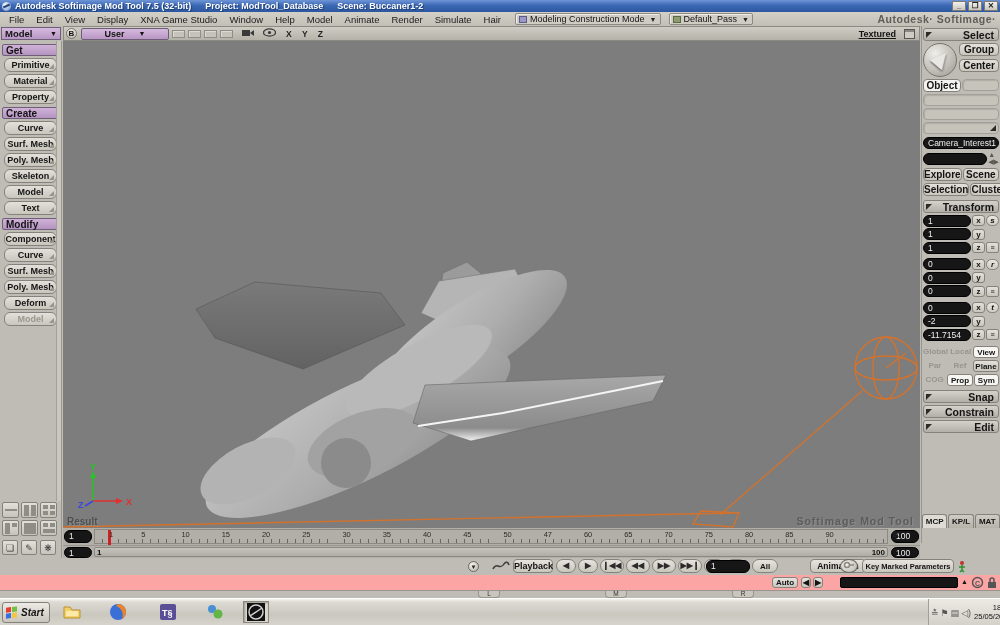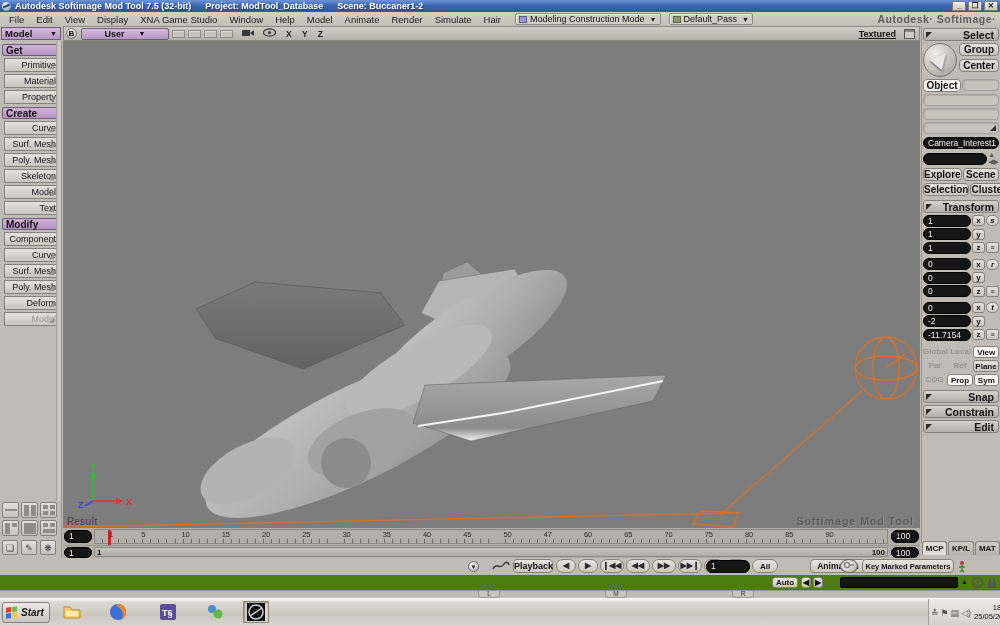--- a/index.html
+++ b/index.html
@@ -50,21 +50,21 @@
   #maxbox { width:11px; height:10px; border:1px solid #555; background:#cfccc4; box-shadow:inset 0 2px 0 #8a8880; margin:0 4px 0 8px; }
 
   
   #leftbar { position:absolute; left:0; top:41px; width:62px; height:557px; background:#bebcb5;
     border-right:1px solid #98958e; }
   #leftbar .scrollstrip { position:absolute; right:0; top:0; width:5px; height:460px; background:#cac7bf;
     border-left:1px solid #a3a09a; }
   .lt-hdr { margin:3px 2px 1px 2px; height:12px; background:linear-gradient(180deg,#d0b2d8,#b494c0);
     border:1px solid #6e5e78; border-radius:2px; font-weight:bold; font-size:10px; padding:0 3px; line-height:11px; }
   .lt-btn { position:relative; margin:2px 4px 0 4px; height:14px; background:linear-gradient(180deg,#e2e0da,#c9c6bd);
-    border:1px solid #84827b; border-radius:0; font-weight:normal; font-size:9px; text-align:right; line-height:13px; }
+    border:1px solid #84827b; border-radius:6px; font-weight:bold; font-size:9px; text-align:center; line-height:13px; }
   .lt-btn::after { content:""; position:absolute; right:2px; bottom:2px;
     border-left:5px solid transparent; border-bottom:5px solid #96948c; }
   .lt-btn.disabled { color:#9a988f; }
   
   #layout-grid { position:absolute; left:2px; top:461px; width:58px; display:grid;
     grid-template-columns:17px 17px 17px; grid-gap:2px; }
   .lay-btn { width:17px; height:16px; background:linear-gradient(180deg,#e2e0da,#c6c3bb); border:1px solid #84827b;
     border-radius:2px; position:relative; }
   .lay-btn .cell { position:absolute; background:#8f8d86; }
   #tool-icons { position:absolute; left:2px; top:499px; display:flex; gap:3px; }
@@ -101,21 +101,21 @@
   .axis-btn { width:13px; height:11px; background:linear-gradient(180deg,#e2e0da,#c9c6bd); border:1px solid #84827b;
     border-radius:3px; font-size:8px; font-weight:bold; text-align:center; line-height:10px; }
   .srt-btn { width:13px; height:11px; background:linear-gradient(180deg,#e9e7e1,#cfccc4); border:1px solid #84827b;
     border-radius:6px; font-size:8px; font-style:italic; font-weight:bold; text-align:center; line-height:10px; }
   .stack-btn { width:13px; height:11px; background:linear-gradient(180deg,#e2e0da,#c9c6bd); border:1px solid #84827b;
     border-radius:2px; font-size:7px; text-align:center; line-height:10px; letter-spacing:0; }
   .mode-btn { flex:1; height:12px; border-radius:3px; font-size:8px; font-weight:bold; text-align:center; line-height:11px;
     background:linear-gradient(180deg,#e2e0da,#c9c6bd); border:1px solid #84827b; position:relative; }
   .mode-btn.dis { background:none; border:none; color:#97958d; }
   .mode-btn.act { background:#f6f5f2; }
-  #rp-tabs { position:absolute; left:921px; top:541px; width:79px; height:14px; display:flex; gap:1px; padding-left:1px; }
+  #rp-tabs { position:absolute; left:921px; top:514px; width:79px; height:14px; display:flex; gap:1px; padding-left:1px; }
   .rp-tab { flex:1; background:linear-gradient(180deg,#cfccc4,#b5b2aa); border:1px solid #84827b;
     border-bottom:none; border-radius:3px 3px 0 0; font-size:8px; font-weight:bold; text-align:center; line-height:13px; }
   .rp-tab.active { background:#dddbd4; }
 
   
   #timeline1 { position:absolute; left:63px; top:528px; width:857px; height:17px; background:#b2afa8;
     display:flex; align-items:center; }
   #timeline2 { position:absolute; left:63px; top:545px; width:857px; height:13px; background:#b2afa8;
     display:flex; align-items:center; border-top:1px solid #98958e; }
   .tl-black { width:28px; height:13px; margin-left:1px; }
@@ -136,21 +136,21 @@
     border:1px solid #000; border-radius:7px; color:#79a5e8; font-size:9px; padding:0 10px 0 6px; line-height:13px; }
   #script-dd { position:absolute; left:468px; top:3px; width:11px; height:11px; border-radius:50%;
     background:radial-gradient(circle at 35% 30%,#f2f1ec,#b5b2aa); border:1px solid #6b6963;
     font-size:6px; text-align:center; line-height:10px; color:#222; }
   .pb-btn { position:absolute; top:1px; height:14px; background:linear-gradient(180deg,#e6e4de,#c9c6bd);
     border:1px solid #84827b; border-radius:4px; font-size:9px; font-weight:bold; text-align:center; }
   .transport { border-radius:7px; font-size:8px; line-height:12px; color:#2b2b2b; }
   #frame-field { position:absolute; left:706px; top:2px; width:44px; height:13px; }
   .roundkey { position:absolute; top:1px; width:18px; height:14px; border-radius:50%;
     background:radial-gradient(circle at 35% 30%,#f2f1ec,#b5b2aa); border:1px solid #6b6963; text-align:center; }
-  #subrow { position:absolute; left:0; top:575px; width:1000px; height:15px; background:#4d7c0f; }
+  #subrow { position:absolute; left:0; top:575px; width:1000px; height:15px; background:#fca5a5; }
   #subrow .blackbar { position:absolute; left:840px; top:2px; width:118px; height:11px; background:#161616;
     border:1px solid #000; border-radius:2px; }
   .tiny-btn { position:absolute; top:2px; height:11px; background:linear-gradient(180deg,#e6e4de,#c9c6bd);
     border:1px solid #84827b; border-radius:3px; font-size:8px; font-weight:bold; text-align:center; line-height:10px; }
   #lmr { position:absolute; left:0; top:590px; width:1000px; height:8px; border-top:1px solid #98958e; background:#bebcb5; }
   .lmr-tab { position:absolute; top:0; width:22px; height:7px; background:#c9c6bd; border:1px solid #98958e; border-top:none;
     border-radius:0 0 4px 4px; font-size:6.5px; text-align:center; line-height:6px; color:#333; }
 
   
   #taskbar { position:absolute; left:0; top:598px; width:1000px; height:27px;

